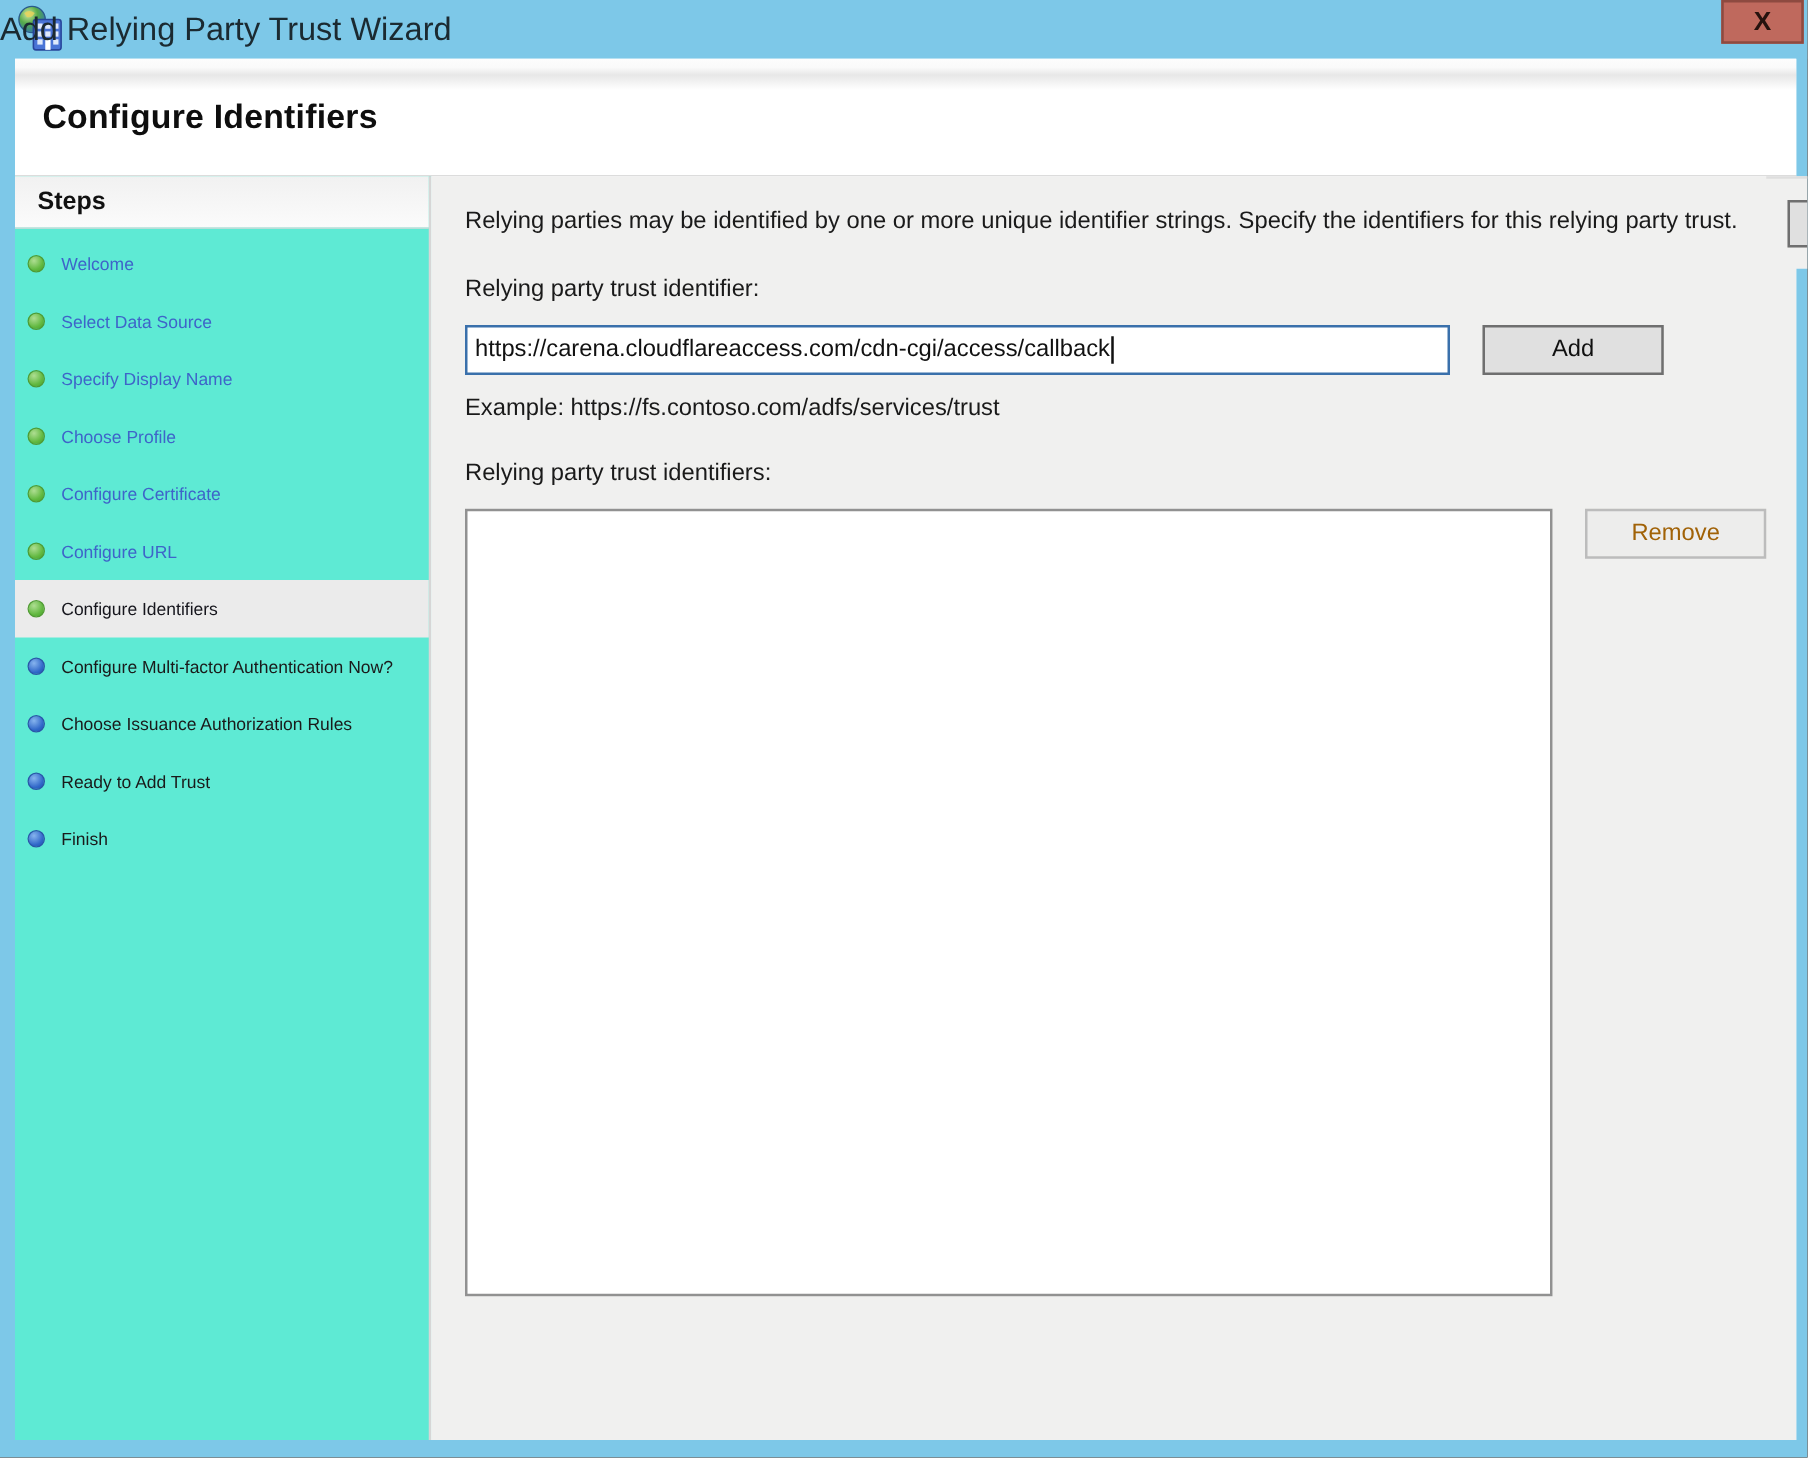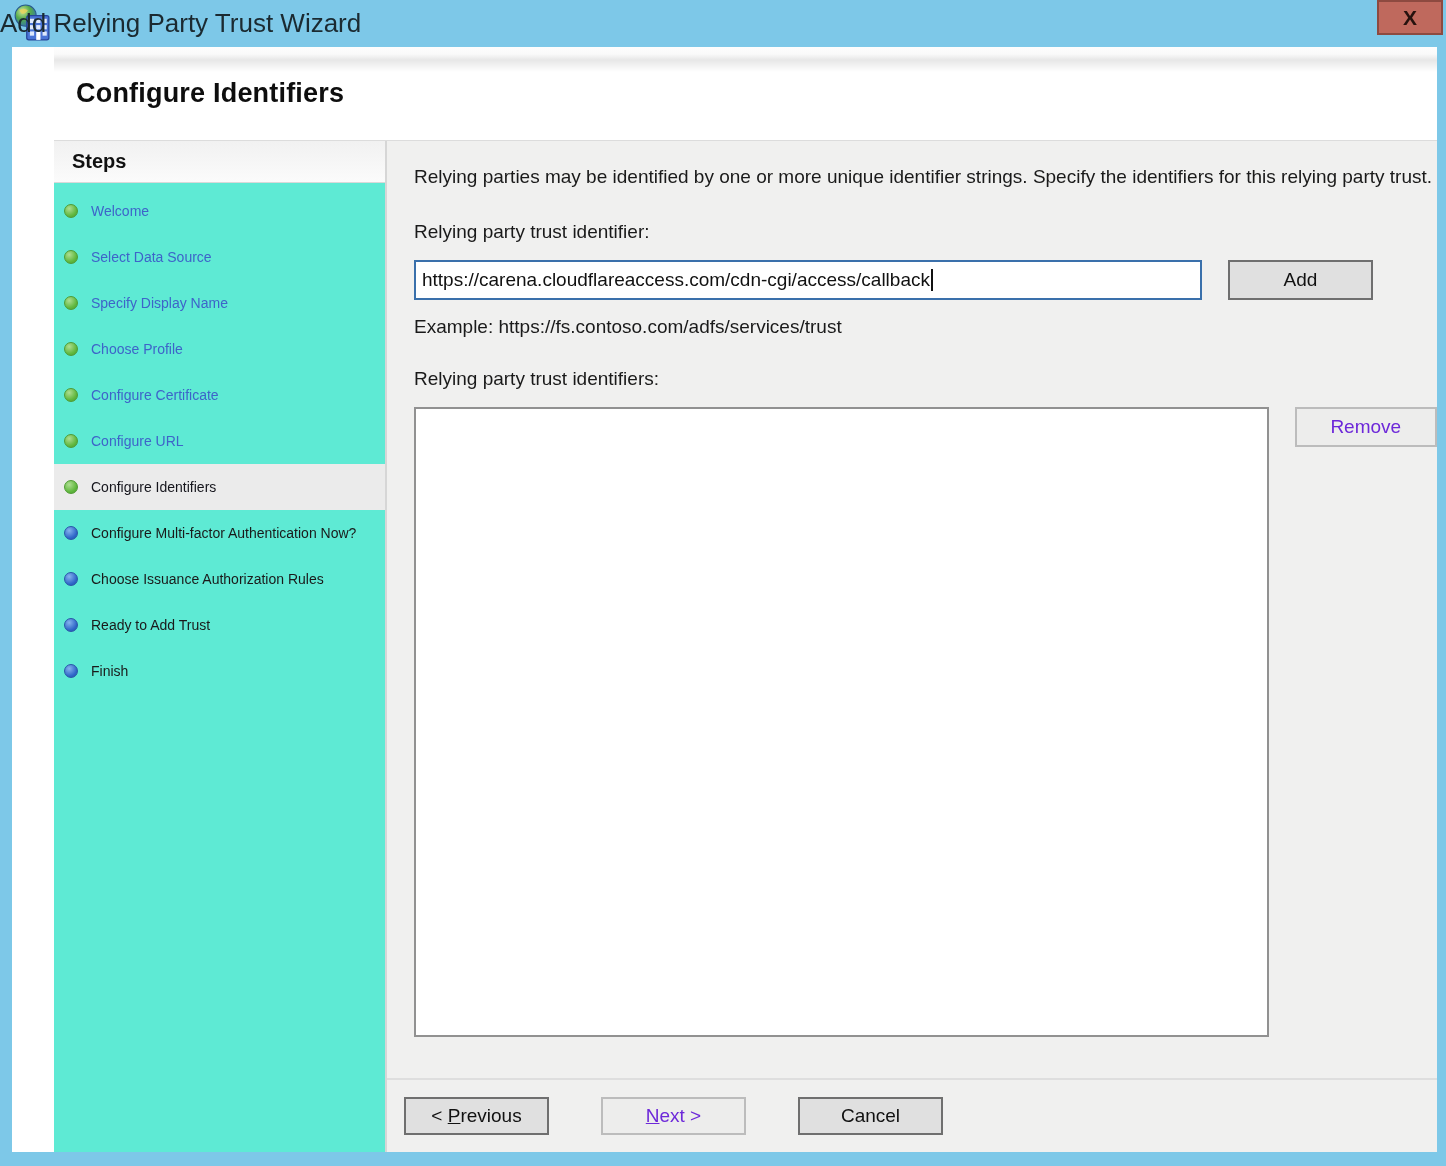--- a/index.html
+++ b/index.html
@@ -32,21 +32,21 @@
     border:2px solid #8d4a40;
     color:#26120e; font-size:21px; font-weight:bold;
     text-align:center; line-height:31px;
     cursor:default;
   }
 
   
   .app {
     position:absolute; left:12px; top:47px; right:9px; bottom:14px;
     background:#ffffff;
-    display:flex; flex-direction:column;padding-left:42px;
+    display:flex; flex-direction:column;
   }
 
   .wizard-header {
     height:93px; flex:0 0 93px;
     background:linear-gradient(to bottom, #fdfdfd 0px, #fafafa 7px, #e7e7e7 13px, #ffffff 25px, #ffffff 100%);
     display:flex; align-items:center;
     padding-left:22px;
   }
   .wizard-header h1 {
     font-size:27px; font-weight:bold; color:#0e0e0e;
@@ -91,21 +91,21 @@
   }
   .step-label { font-size:14px; line-height:26px; color:#1a1a1a; }
   .step.done .step-label { color:#3e64c9; }
   .step.current { background:#ebebeb; }
   .step.current .step-label { color:#15151c; }
 
   
   .main {
     flex:1; min-width:0;
     background:#f0f0ef;
-    display:flex; flex-direction:column;
+    display:flex; flex-direction:row;
   }
   .panel { flex:1; padding:22px 0 0 27px; }
 
   .intro {
     font-size:19px; color:#1a1a1a; line-height:27px;
     max-width:1046px; margin-bottom:31px;
   }
   .field-label { font-size:19px; color:#1a1a1a; margin-bottom:17px; }
 
   .row { display:flex; align-items:flex-start; }
@@ -128,21 +128,21 @@
     background:#e0e0e0;
     border:2px solid #6f6f6f;
     font-family:"Liberation Sans", sans-serif;
     font-size:19px; color:#111;
     text-align:center;
   }
   .btn.side { margin-left:26px; }
   .btn.disabled {
     background:#ededec;
     border-color:#bcbcbc;
-    color:#6d28d9;
+    color:#a16207;
   }
   .example { font-size:19px; color:#1a1a1a; margin:16px 0 30px 0; }
 
   .listbox {
     width:870px; height:630px;
     background:#ffffff;
     border:2px solid #919191;
   }
 
   

